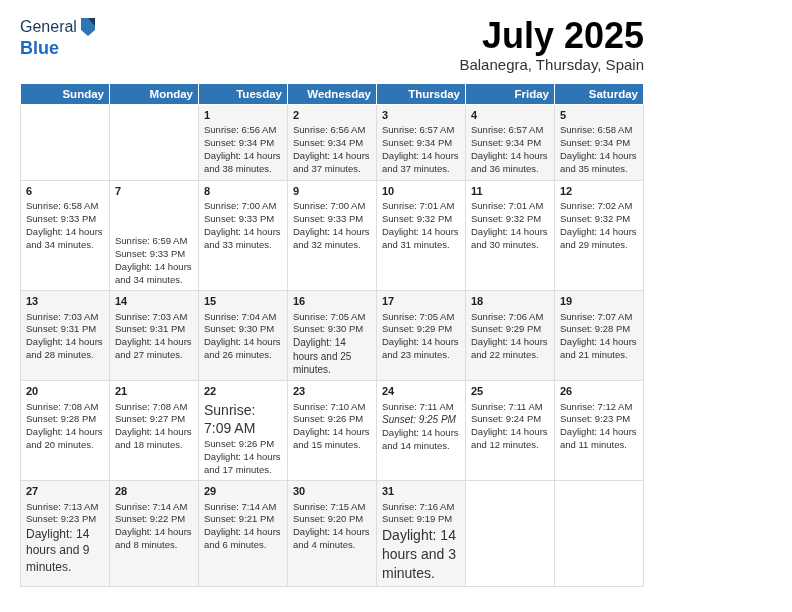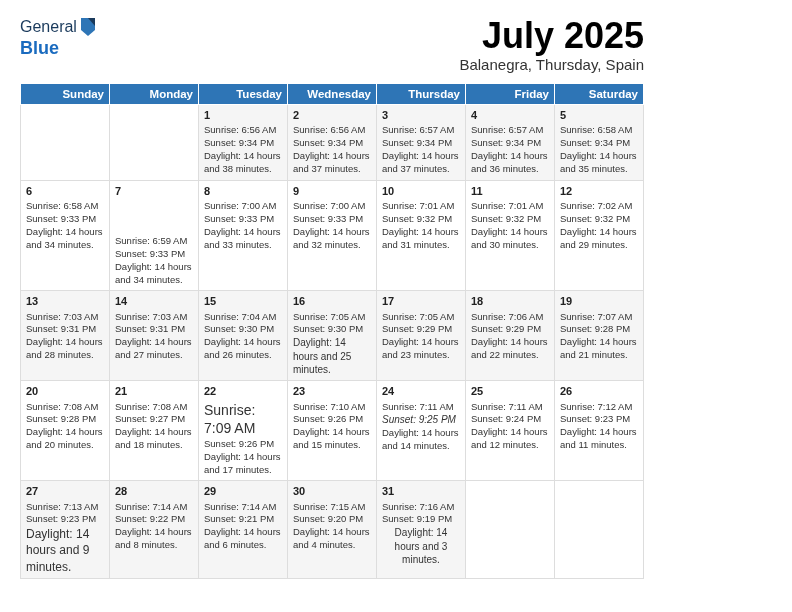--- a/index.html
+++ b/index.html
@@ -318,20 +318,20 @@
           <td>
             <span class="day-num">30</span>
             <span style="display: block; font-size: 9.5px;">Sunrise: 7:15 AM</span>
             <span style="display: block; font-size: 9.5px;">Sunset: 9:20 PM</span>
             <span style="display: block; font-size: 9.5px;">Daylight: 14 hours and 4 minutes.</span>
           </td>
           <td>
             <span class="day-num">31</span>
             <span style="display: block; font-size: 9.5px;">Sunrise: 7:16 AM</span>
             <span style="display: block; font-size: 9.5px;">Sunset: 9:19 PM</span>
-            <span style="display: block; font-size: 10px; text-align: center;">Daylight: 14 hours and 3 minutes.</span>
+            <span style="display: block; font-size: 14px;">Daylight: 14 hours and 3 minutes.</span>
           </td>
           <td class="empty-cell"></td>
           <td class="empty-cell"></td>
         </tr>
       </tbody>
   </table>
 </div>
 
 </body></html>

